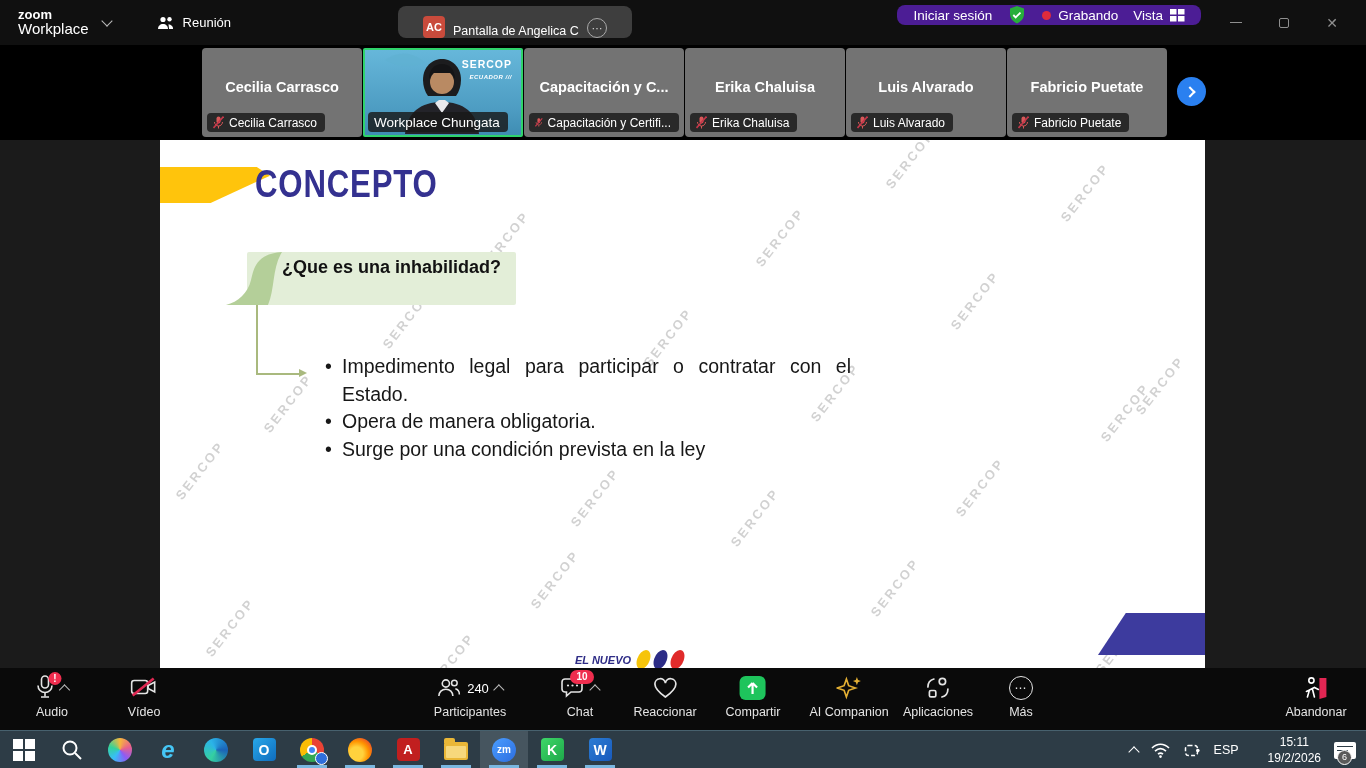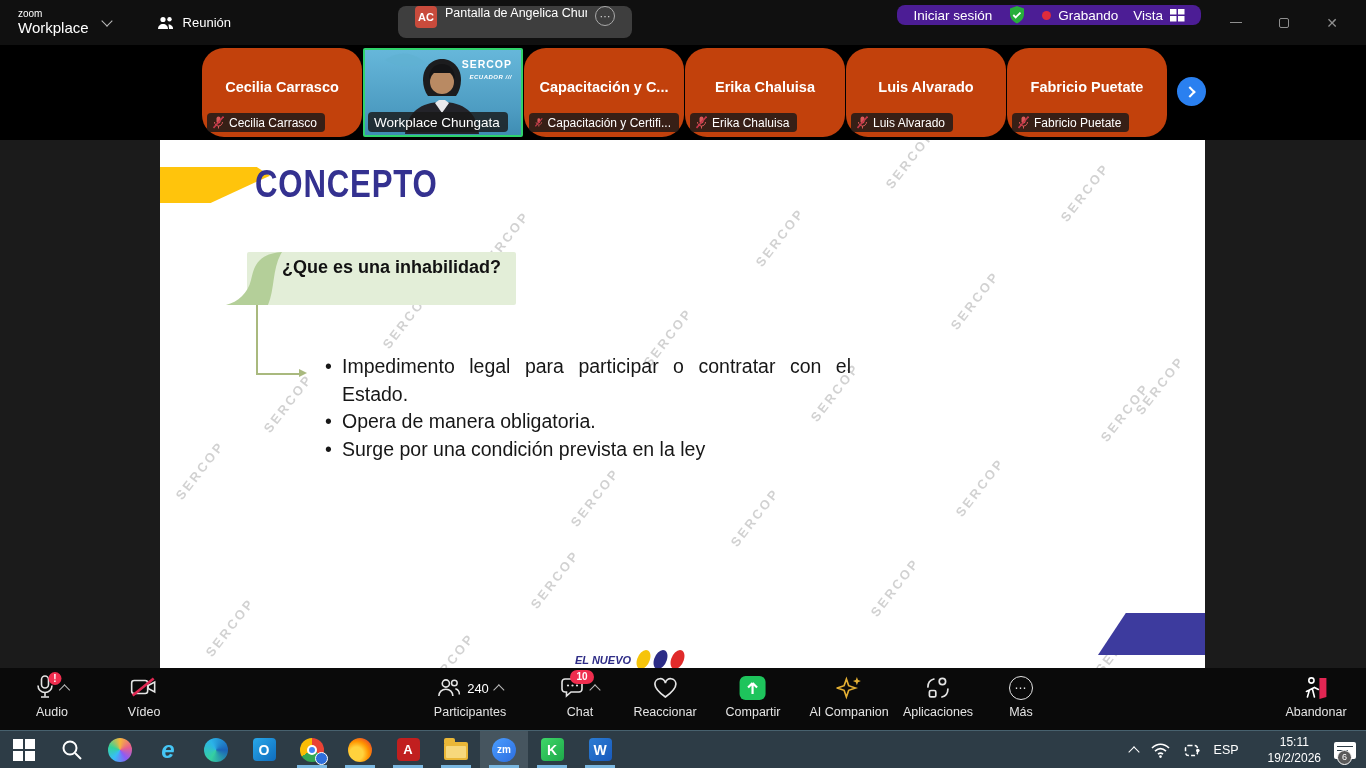--- a/index.html
+++ b/index.html
@@ -2,43 +2,43 @@
 <html><head>
 <meta charset="utf-8">
 <style>
   * { box-sizing: border-box; margin: 0; padding: 0; }
   html,body { width:1366px; height:768px; overflow:hidden; background:#000;
               font-family:"Liberation Sans", sans-serif; }
 
   
   .topbar { height:45px; background:#101010; position:relative; display:flex; align-items:center; }
   .zoomlogo { margin-left:18px; color:#fff; line-height:1.05; cursor:default; }
-  .zoomlogo .l1 { font-size:10px; font-weight:normal; }
+  .zoomlogo .l1 { font-size:13px; font-weight:bold; }
   .zoomlogo .l2 { font-size:15px; }
   .chev { display:inline-block; width:8px; height:8px; border-right:1.5px solid #bbb; border-bottom:1.5px solid #bbb; transform:rotate(45deg); margin-left:14px; margin-top:-4px; }
   .chev-up { transform:rotate(-135deg); margin:0; margin-bottom:-3px; }
   .reunion { display:flex; align-items:center; gap:8px; color:#fff; font-size:13px; margin-left:46px; }
-  .title-pill { position:absolute; left:398px; top:6px; width:234px; height:32px; background:#3e3e3e; border-radius:8px; display:flex; align-items:flex-start; gap:8px; padding:0 17px; }
+  .title-pill { position:absolute; left:398px; top:6px; width:234px; height:32px; background:#3e3e3e; border-radius:8px; display:flex; align-items:flex-end; gap:8px; padding:0 25px; }
   .avatar { width:22px; height:22px; background:#c94b3c; border-radius:4px; color:#fff; font-size:11px; font-weight:bold; display:flex; align-items:center; justify-content:center; flex:none; }
   .title-text { color:#fff; font-size:12.5px; white-space:nowrap; overflow:hidden; }
   .ellipsis-btn { margin-left:auto; width:20px; height:20px; border:1.5px solid #a9a9a9; border-radius:50%; color:#d3d3d3; display:flex; align-items:center; justify-content:center; font-size:11px; flex:none; cursor:pointer; }
   .session-pill { position:absolute; right:165px; top:5px; height:20px; background:#4c1d95; border-radius:8px; display:flex; align-items:center; gap:15px; padding:0 16px; color:#fff; font-size:13.5px; }
   .rec { display:flex; align-items:center; gap:7px; }
   .rec-dot { width:9px; height:9px; border-radius:50%; background:#e02b3c; }
   .vista { display:flex; align-items:center; gap:7px; }
   .win-controls { position:absolute; right:10px; top:0; height:45px; display:flex; align-items:center; gap:0; }
   .wc { width:48px; height:45px; display:flex; align-items:center; justify-content:center; color:#8f8f8f; cursor:pointer; }
   .min-glyph { display:inline-block; width:12px; border-top:1.5px solid #8f8f8f; }
   .max-glyph { display:inline-block; width:10px; height:10px; border:1.5px solid #8f8f8f; border-radius:2px; }
   .close-glyph { font-size:14px; }
 
   
   .strip { height:95px; background:#000; position:relative; }
   .tiles { position:absolute; left:202px; top:3px; display:flex; gap:1px; }
-  .tile { width:160px; height:89px; background:#c2410c; border-radius:22px; position:relative; cursor:pointer; }
+  .tile { width:160px; height:89px; background:#737373; border-radius:4px; position:relative; cursor:pointer; }
   .tile.video-on { border-radius:2px; border:2.5px solid #2fd36c; background:linear-gradient(180deg,#66b7da 0%,#4d9cc2 70%,#3f8db3 100%); overflow:hidden; }
   .tile-name { position:absolute; width:100%; top:44%; transform:translateY(-50%); text-align:center; color:#fff; font-weight:bold; font-size:14.5px; white-space:nowrap; }
   .tile-label { position:absolute; left:5px; bottom:5px; background:rgba(24,24,24,.82); border-radius:4px; padding:2.5px 8px 2.5px 6px; display:flex; align-items:center; gap:5px; color:#fff; font-size:12px; white-space:nowrap; max-width:150px; overflow:hidden; }
   .tile.video-on .tile-label { font-size:13.5px; left:3px; bottom:3px; }
   .brand-overlay { position:absolute; top:7px; right:9px; text-align:right; color:#fff; line-height:1.5; }
   .brand-overlay .b1 { font-size:10.5px; font-weight:bold; letter-spacing:1px; }
   .brand-overlay .b2 { font-size:6px; font-style:italic; font-weight:bold; letter-spacing:.5px; }
   .next-btn { position:absolute; right:160px; top:32px; width:29px; height:29px; border-radius:50%; background:#2a80f0; display:flex; align-items:center; justify-content:center; cursor:pointer; }
   .next-btn .chevr { width:8px; height:8px; border-right:2.5px solid #fff; border-top:2.5px solid #fff; transform:rotate(45deg); margin-left:-3px; }
 

